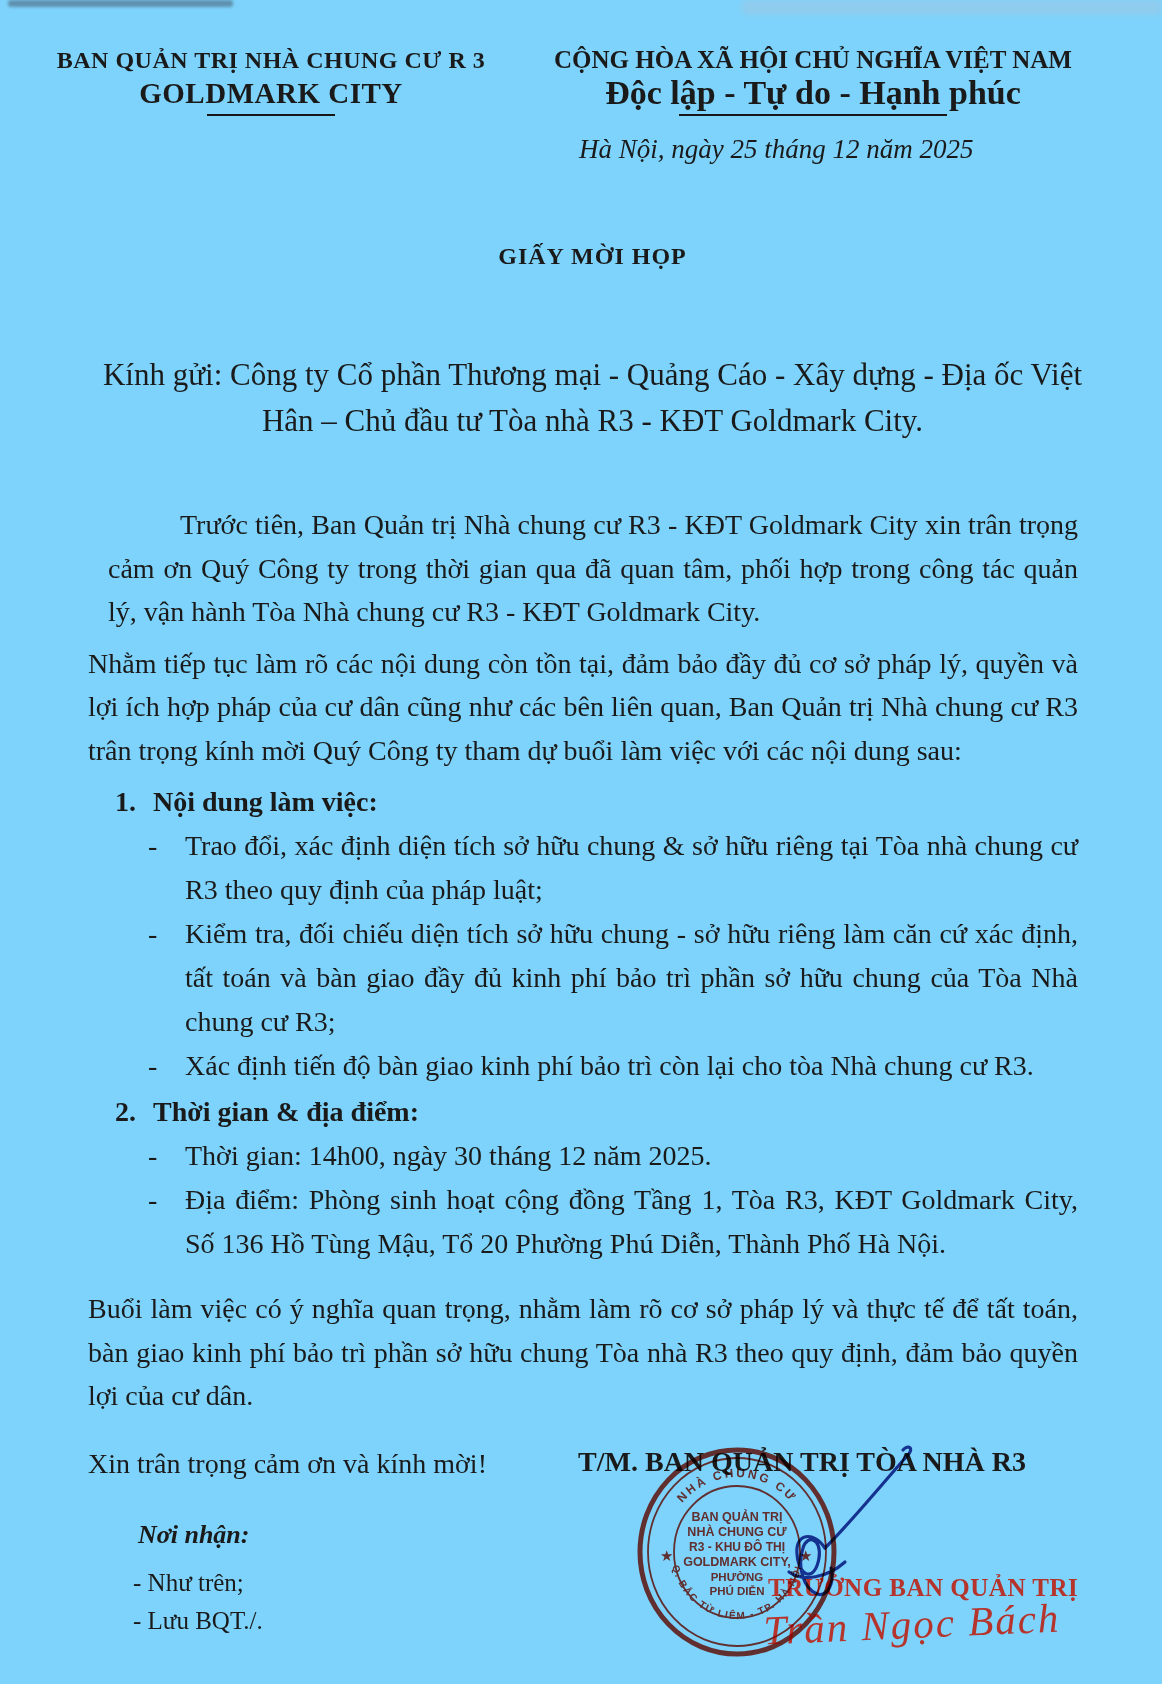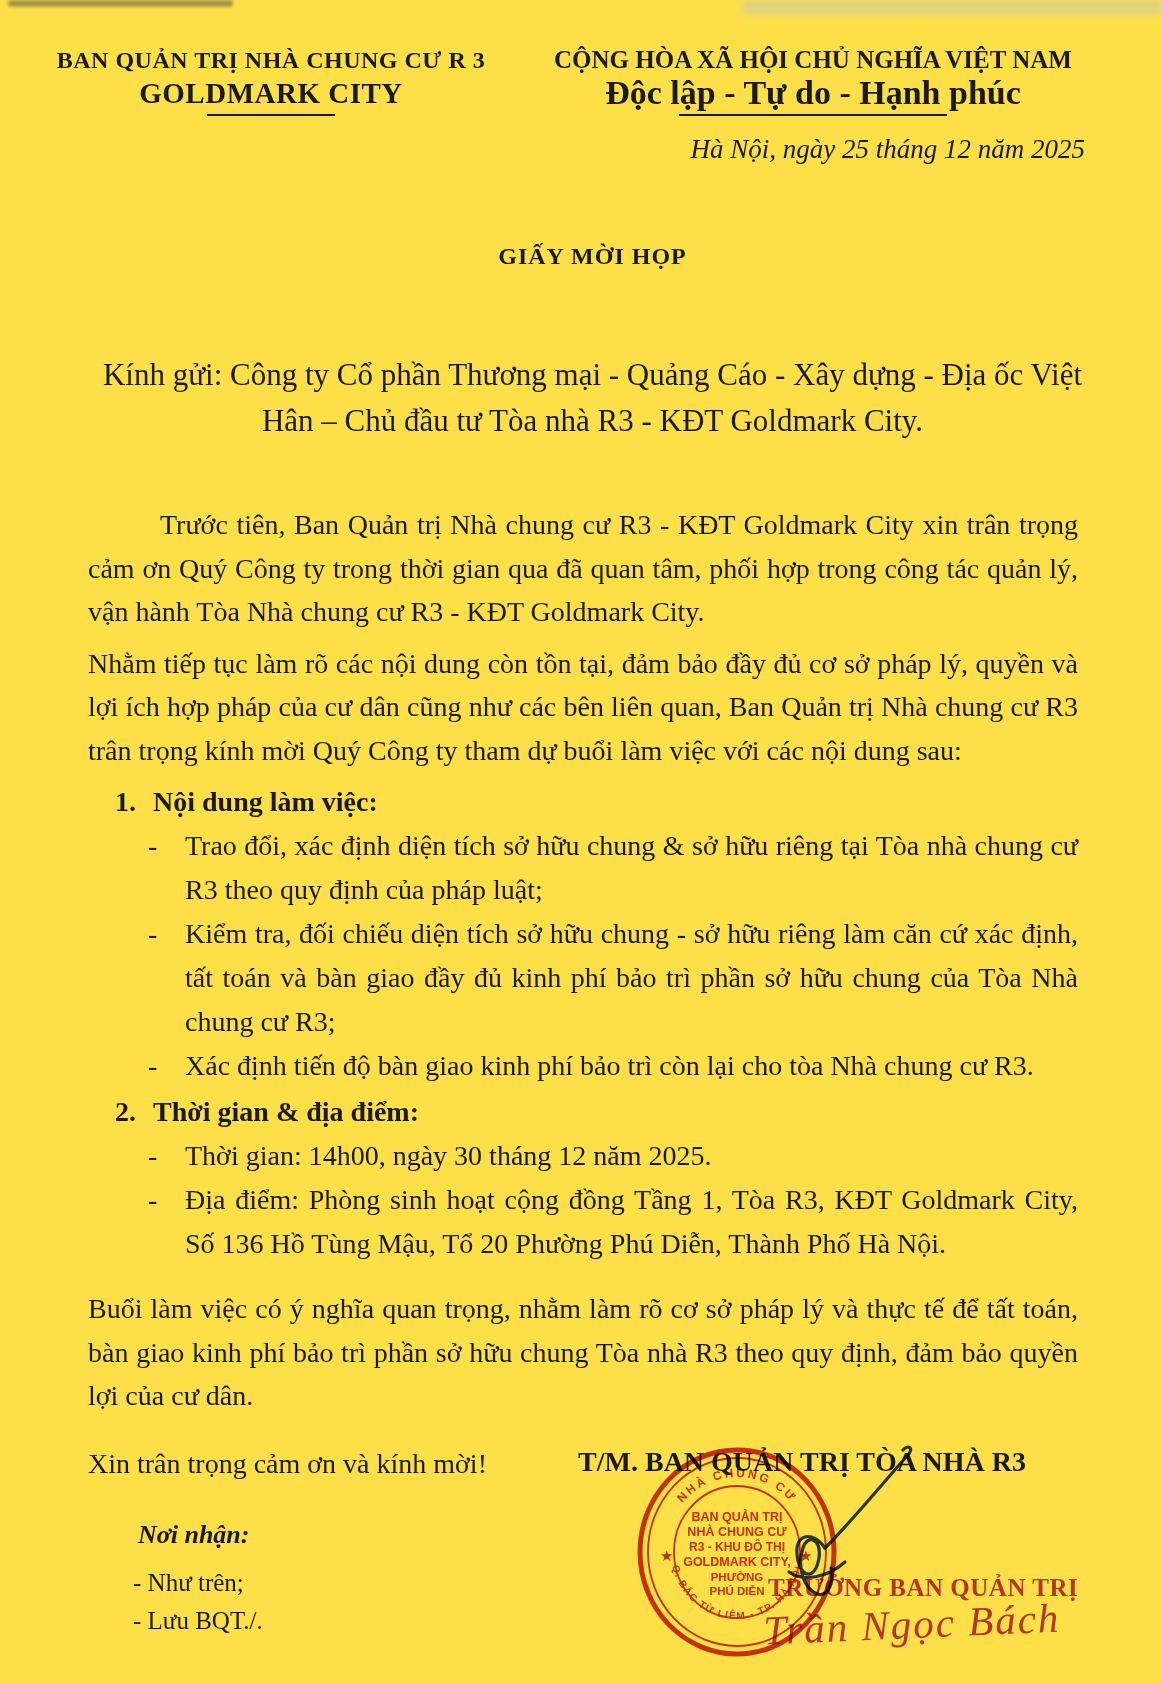--- a/index.html
+++ b/index.html
@@ -1,46 +1,46 @@
 <!DOCTYPE html>
 <html><head>
 <meta charset="utf-8">
 <style>
   html,body{margin:0;padding:0;background:#ffffff;}
   .page{
-    position:relative;width:1162px;height:1684px;background:#fde047;
+    position:relative;width:1162px;height:1684px;background:#7dd3fc;
     font-family:"Liberation Serif","DejaVu Serif",serif;color:#1a1a1a;overflow:hidden;
   }
   
   .artifact{position:absolute;pointer-events:none;}
   .artifact.a-left{left:8px;top:0;width:225px;height:7px;background:rgba(60,65,80,.45);filter:blur(1.5px);border-radius:3px;}
   .artifact.a-right{left:742px;top:0;width:420px;height:15px;background:rgba(175,192,214,.38);filter:blur(3px);border-radius:4px;}
 
   
   .hdr{position:absolute;top:44px;left:0;width:100%;}
   .hdr-left{position:absolute;left:56px;top:0;width:430px;text-align:center;}
   .hdr-right{position:absolute;left:548px;top:0;width:530px;text-align:center;}
   .hdr-l1{font-weight:bold;font-size:24px;letter-spacing:.5px;line-height:32px;}
   .hdr-l2{font-weight:bold;font-size:29px;letter-spacing:.5px;line-height:34px;}
   .hdr-r1{font-weight:bold;font-size:25px;line-height:32px;}
   .hdr-r2{font-weight:bold;font-size:34px;line-height:34px;}
   .rule{height:2px;background:#171717;margin:4px auto 0 auto;}
   .rule-left{width:128px;}
   .rule-right{width:268px;}
   .ref-num{position:absolute;left:56px;top:138px;width:430px;text-align:center;font-size:27px;}
-  .dateline{position:absolute;left:565px;top:134px;width:520px;text-align:right;font-style:italic;font-size:27px;}
+  .dateline{position:absolute;left:579px;top:134px;width:520px;text-align:left;font-style:italic;font-size:27px;}
 
   
   .doc-title{position:absolute;left:95px;top:243px;width:995px;text-align:center;font-weight:bold;font-size:24px;letter-spacing:1px;}
   .recipient{position:absolute;left:95px;top:352px;width:995px;text-align:center;font-size:31px;line-height:46px;}
 
   
   .body-flow{position:absolute;left:88px;top:503px;width:990px;font-size:28px;}
   .para{text-align:justify;line-height:43.5px;margin:0 0 8px 0;}
-  .para.indent{text-indent:72px;}
+  .para.indent{text-indent:72px;margin-left:20px;}
   .sec-head{display:flex;padding-left:27px;font-weight:bold;line-height:44px;margin:2px 0 0 0;}
   .sec-num{width:38px;}
   .list-item{display:flex;padding-left:60px;line-height:44px;margin:0;}
   .dash-col{width:37px;}
   .item-text{flex:1;text-align:justify;}
   .closing{margin-top:21px;}
   .thanks{line-height:44px;margin-top:24px;text-align:left;}
 
   
   .onbehalf{position:absolute;left:552px;top:1446px;width:500px;text-align:center;font-weight:bold;font-size:28px;}

